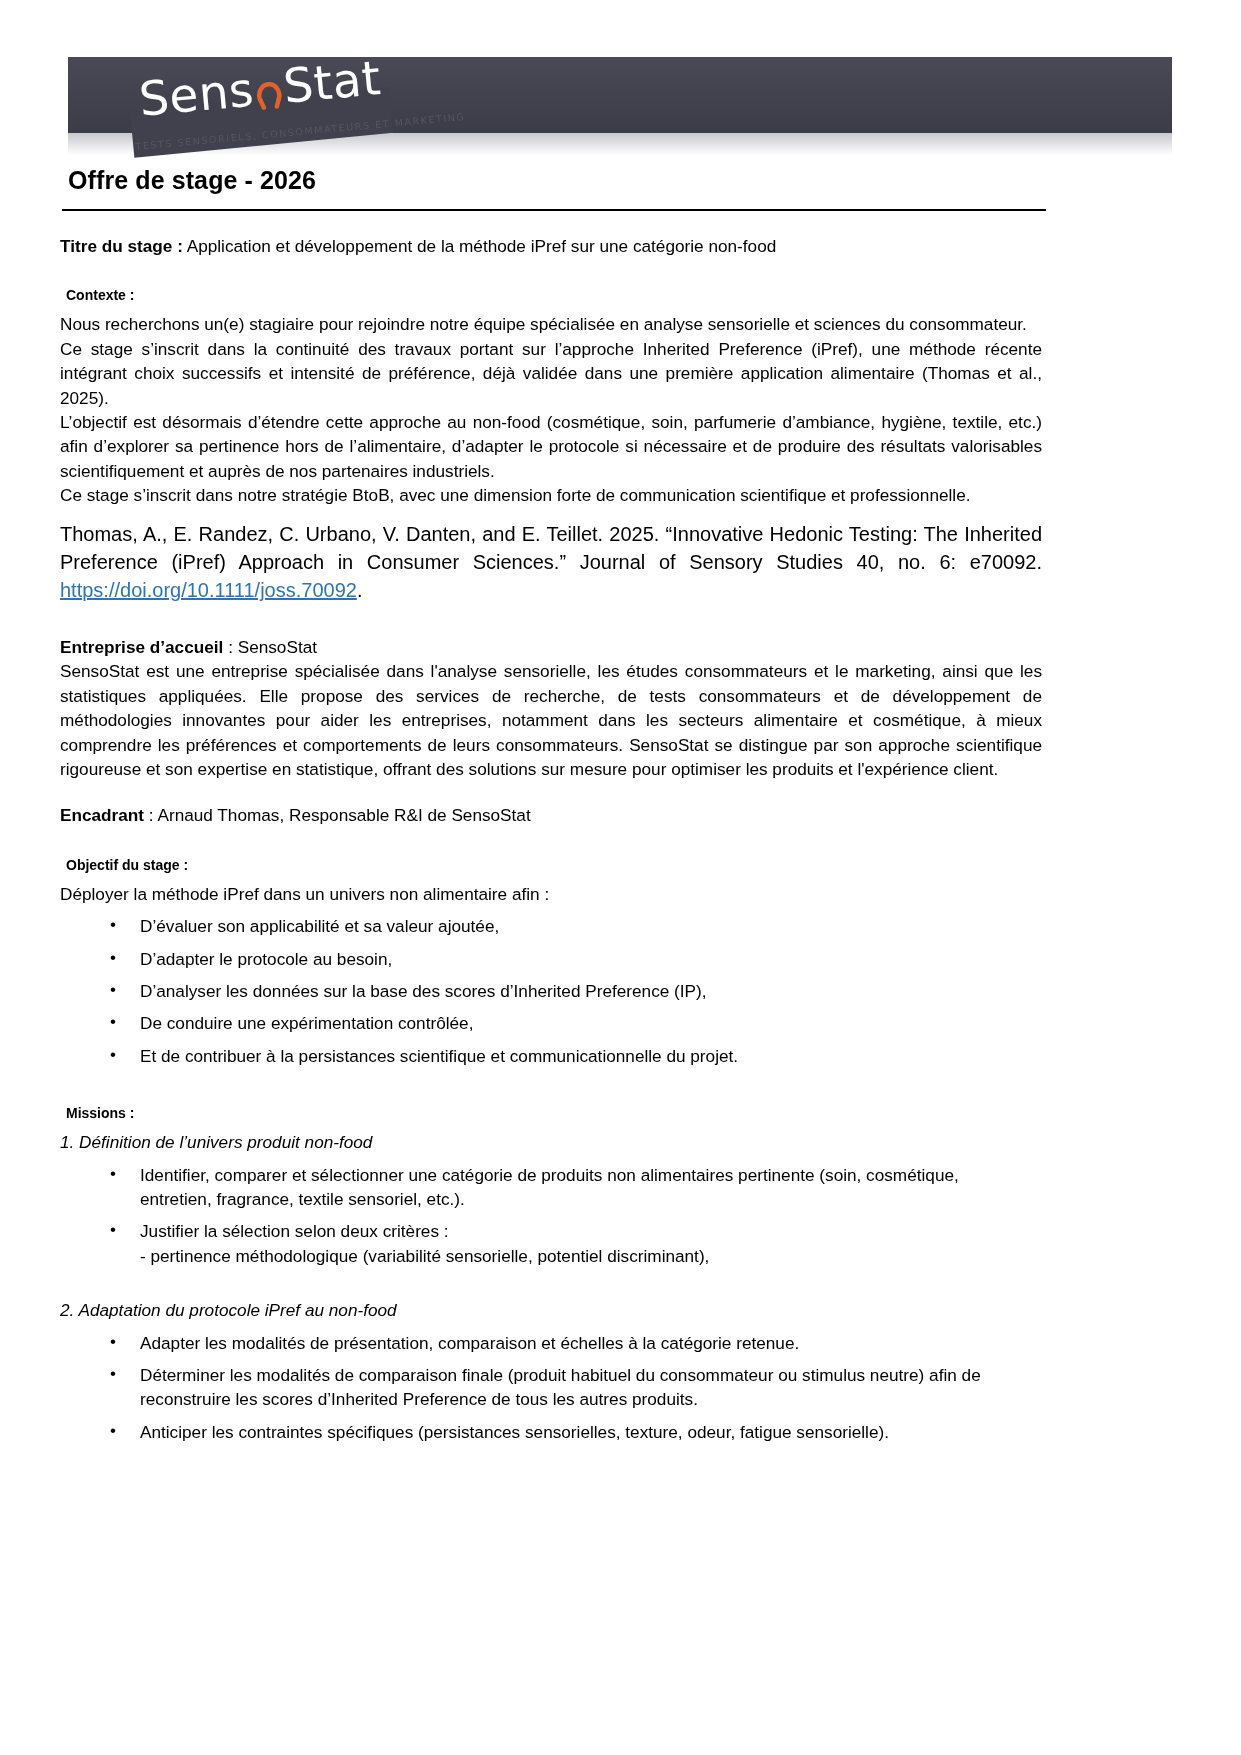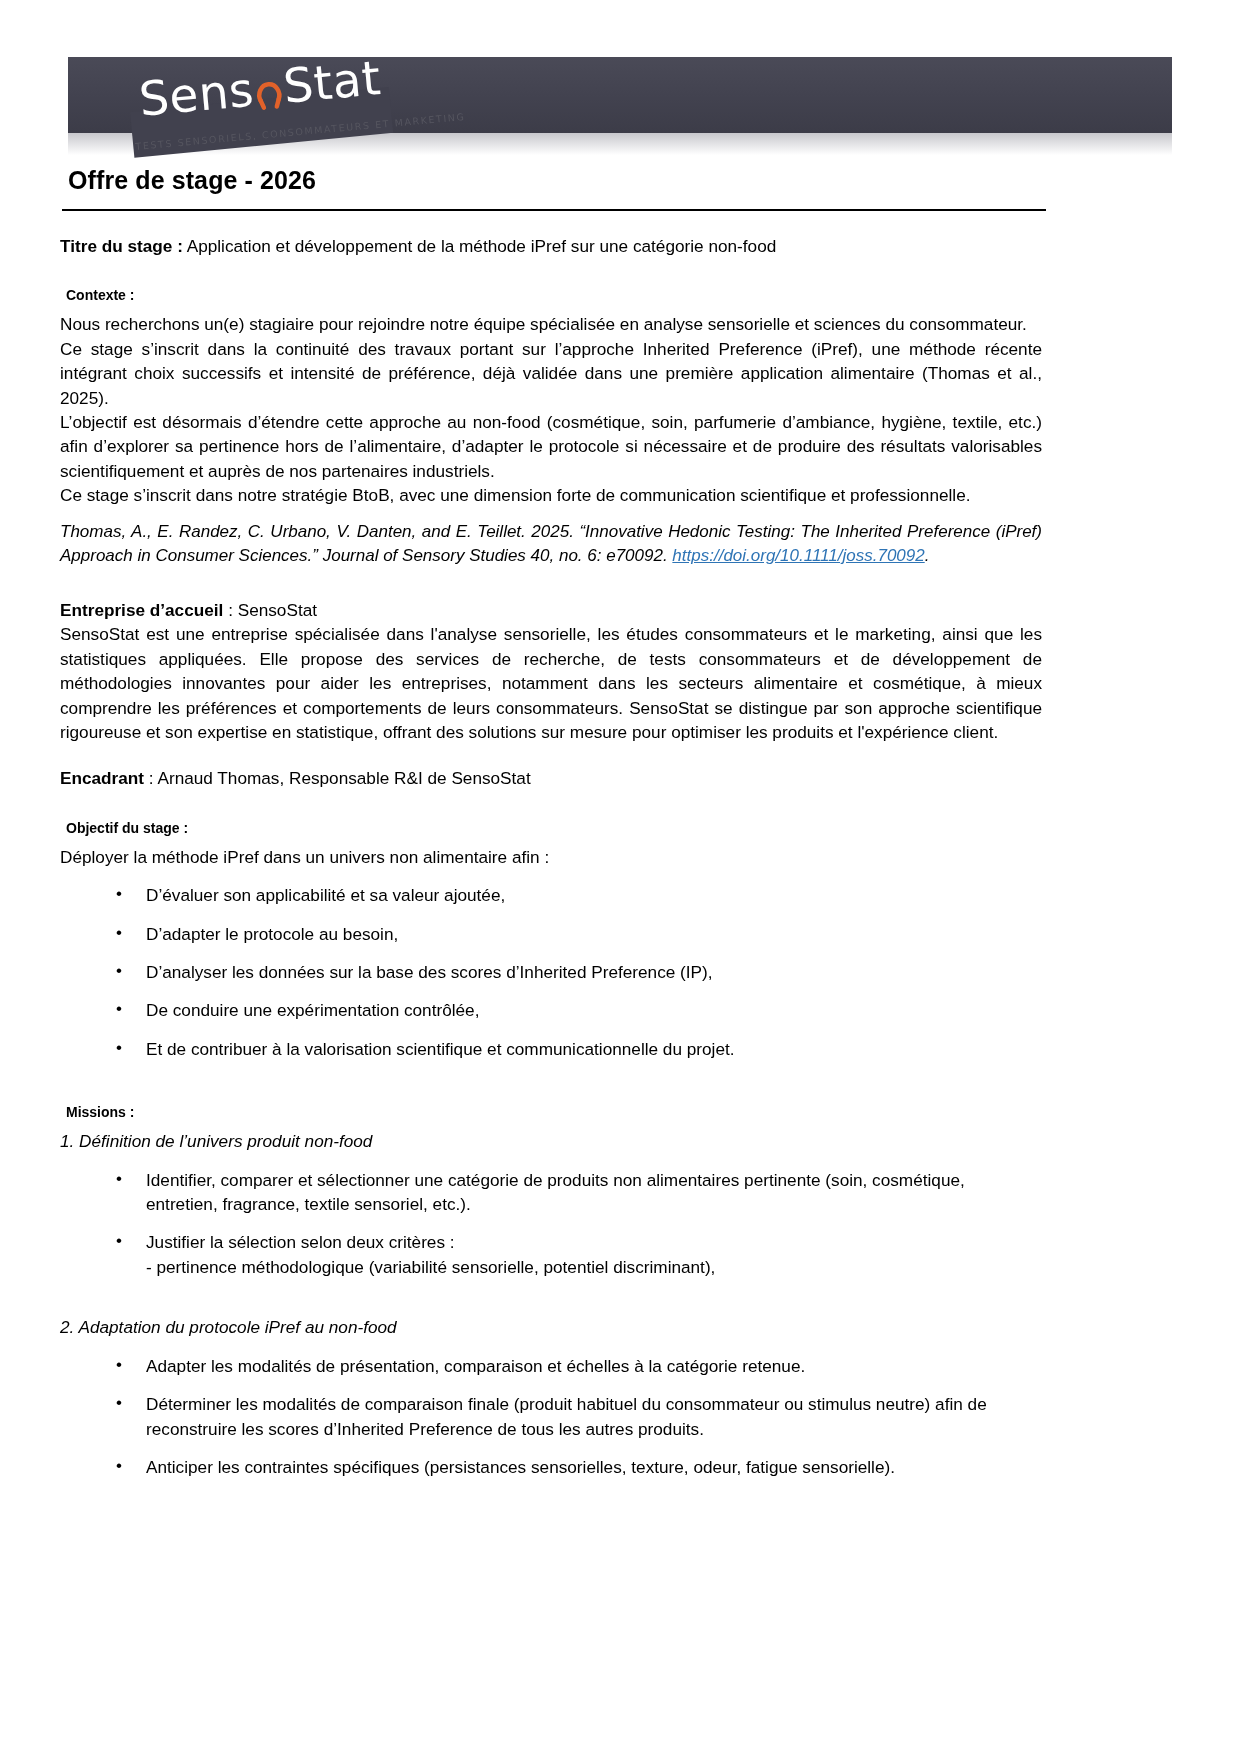--- a/index.html
+++ b/index.html
@@ -125,22 +125,21 @@
   .lead { font-weight: bold; }
   .sec-head {
     font-size: 14px;
     font-weight: bold;
     margin: 6px;
   }
   .gap-sm { height: 12px; }
   .gap-md { height: 22px; }
   .gap-lg { height: 30px; }
   .citation {
-    font-style: italic;
-    font-size: 17px;
+    font-size: 20px;
     line-height: 1.42;
     text-align: justify;
   }
   .doi-link {
     color: #2e74b5;
     text-decoration: underline;
   }
   .italic-head {
     font-style: italic;
     font-size: 17.2px;
@@ -150,21 +149,21 @@
     margin: 0;
     padding: 0;
     list-style: none;
   }
   ul.bullets > li {
     position: relative;
     padding-left: 72px;
     font-size: 17.2px;
     line-height: 1.42;
     text-align: left;
-    margin: 14px;
+    margin: 8px;
   }
   ul.bullets > li::before {
     content: "\2022";
     position: absolute;
     left: 42px;
     top: -1px;
     font-size: 17px;
   }
   .sub-line {
     display: block;
@@ -224,21 +223,21 @@
 
     <div class="gap-md"></div>
 
     <p class="sec-head">Objectif du stage :</p>
     <p>Déployer la méthode iPref dans un univers non alimentaire afin :</p>
     <ul class="bullets">
       <li>D’évaluer son applicabilité et sa valeur ajoutée,</li>
       <li>D’adapter le protocole au besoin,</li>
       <li>D’analyser les données sur la base des scores d’Inherited Preference (IP),</li>
       <li>De conduire une expérimentation contrôlée,</li>
-      <li>Et de contribuer à la valorisation scientifique et communicationnelle du projet.</li>
+      <li>Et de contribuer à la persistances scientifique et communicationnelle du projet.</li>
     </ul>
 
     <div class="gap-md"></div>
 
     <p class="sec-head">Missions :</p>
     <p class="italic-head">1. Définition de l’univers produit non-food</p>
     <ul class="bullets">
       <li>
         <span>Identifier, comparer et sélectionner une catégorie de produits non alimentaires pertinente (soin, cosmétique, entretien, fragrance, textile sensoriel, etc.).</span>
       </li>

